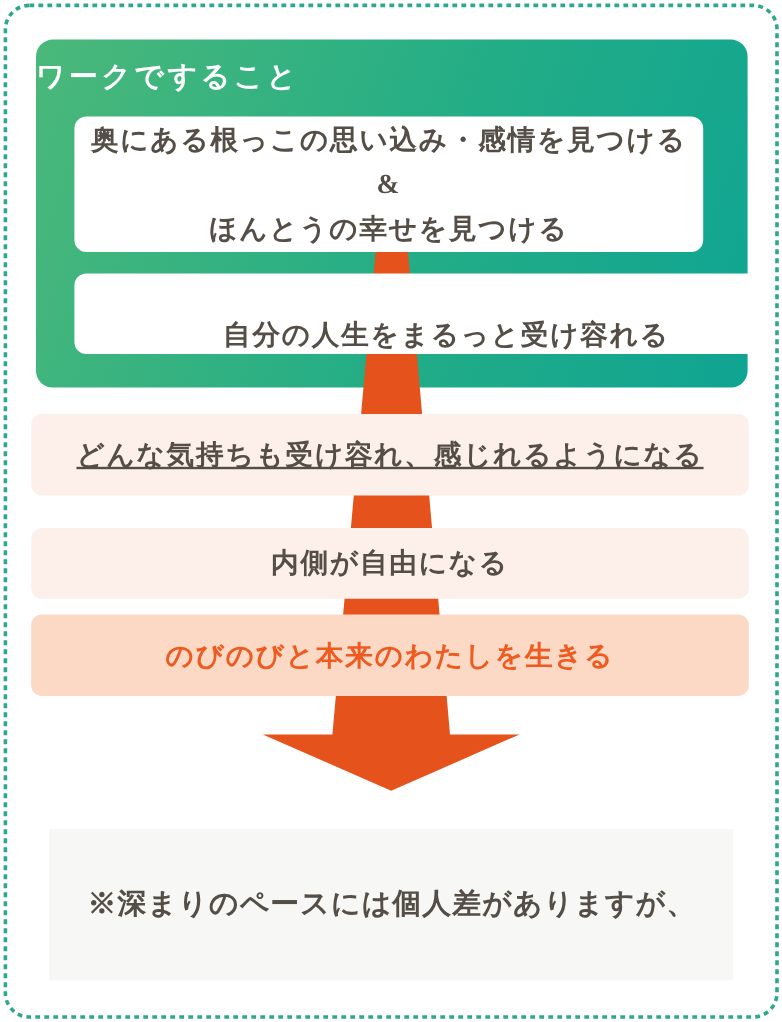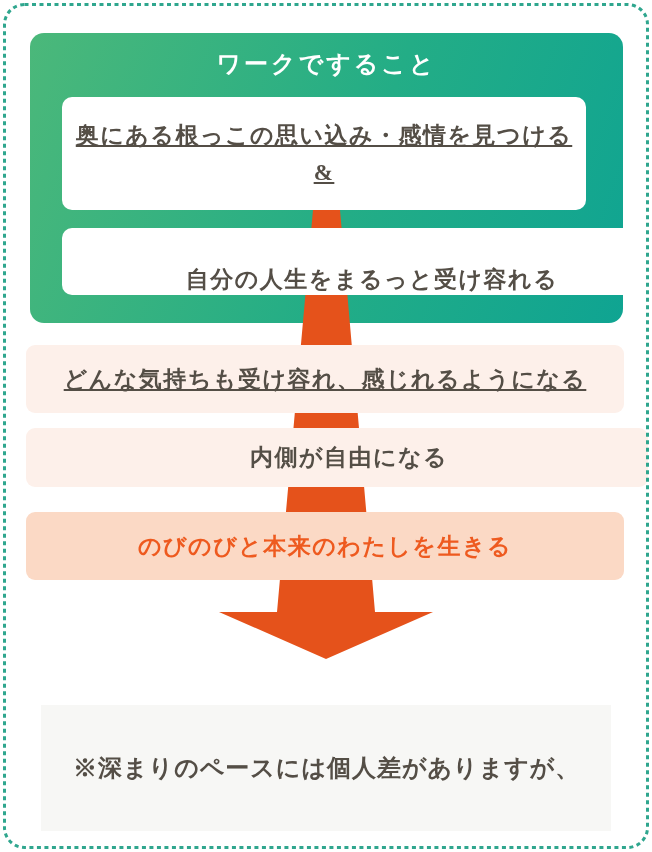--- a/index.html
+++ b/index.html
@@ -17,79 +17,77 @@
     position: absolute;
     left: 30px; top: 33px;
     width: 593px; height: 290px;
     border-radius: 14px;
     background: linear-gradient(110deg, #4bb87a 0%, #23ad86 55%, #0fa492 100%);
   }
 
   .diagram-title {
     position: absolute;
     left: 0; top: 15px; width: 100%;
-    text-align: center;
     color: #ffffff;
     font-size: 24px;
     font-weight: 700;
     letter-spacing: 3px;
   }
 
   .card {
     position: absolute;
     background: #ffffff;
     border-radius: 10px;
     display: flex;
     flex-direction: column;
     align-items: center;
     justify-content: center;
     color: #544e46;
     font-size: 23px;
     font-weight: 700;
     letter-spacing: 1.5px;
     text-align: center;
   }
-  .card-work-1 { left: 62px; top: 97px;  width: 524px; height: 113px; line-height: 37px; text-decoration: underline; }
+  .card-work-1 { left: 62px; top: 97px;  width: 524px; height: 113px; line-height: 37px; }
   .card-work-2 { left: 62px; top: 228px; width: 620px; height: 67px; justify-content: flex-end; }
 
   .step {
     position: absolute;
     left: 26px;
     width: 598px; height: 68px;
     border-radius: 9px;
     background: #fdf0ea;
     display: flex;
     align-items: center;
     justify-content: center;
     font-size: 23px;
     font-weight: 700;
     letter-spacing: 1.5px;
     color: #544e46;
     text-align: center;
   }
   .step-1 { top: 345px; text-decoration: underline; }
-  .step-2 { top: 428px; height: 59px; padding-left: 24px; }
+  .step-2 { top: 440px; height: 59px; }
   .step-3 { top: 512px; background: #fbd9c5; color: #ee5a1f; justify-content: center; }
 
   .note {
     position: absolute;
     left: 41px; top: 691px;
     width: 570px; height: 126px;
     background: #f7f7f5;
     box-sizing: border-box;
     padding-left: 32px;
     display: flex;
     flex-direction: column;
     justify-content: center;
     font-size: 24px;
     font-weight: 700;
     line-height: 42px;
     letter-spacing: 1px;
     color: #544e46;
-    margin-top: 14px;
   }
 
   .overlay-svg {
     position: absolute;
     left: 0; top: 0;
     pointer-events: none;
   }
 </style>
 </head>
 <body>
@@ -100,20 +98,21 @@
     <div class="diagram-title">ワークですること</div>
   </div>
 
   <svg class="overlay-svg" width="652" height="852" viewBox="0 0 652 852">
     <polygon points="313,210 340,210 375,612 433,612 326,659 219,612 277,612" fill="#e5521b"></polygon>
   </svg>
 
   <div class="card card-work-1">
     <div>奥にある根っこの思い込み・感情を見つける</div>
     <div>&amp;</div>
+    <div>ほんとうの幸せを見つける</div>
   </div>
 
   <div class="card card-work-2">
     <div>自分の人生をまるっと受け容れる</div>
   </div>
 
   <div class="step step-1">
     <div>どんな気持ちも受け容れ、感じれるようになる</div>
   </div>
 

